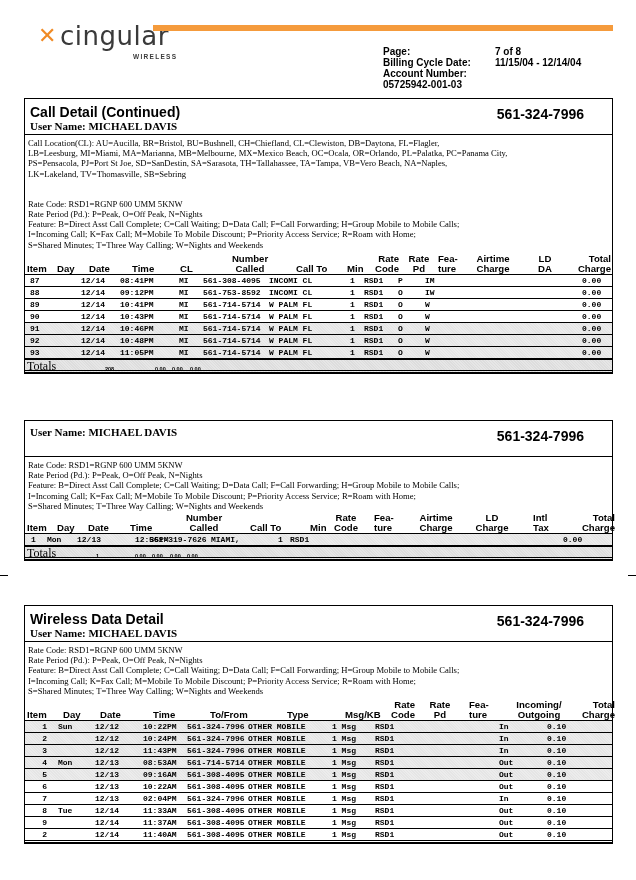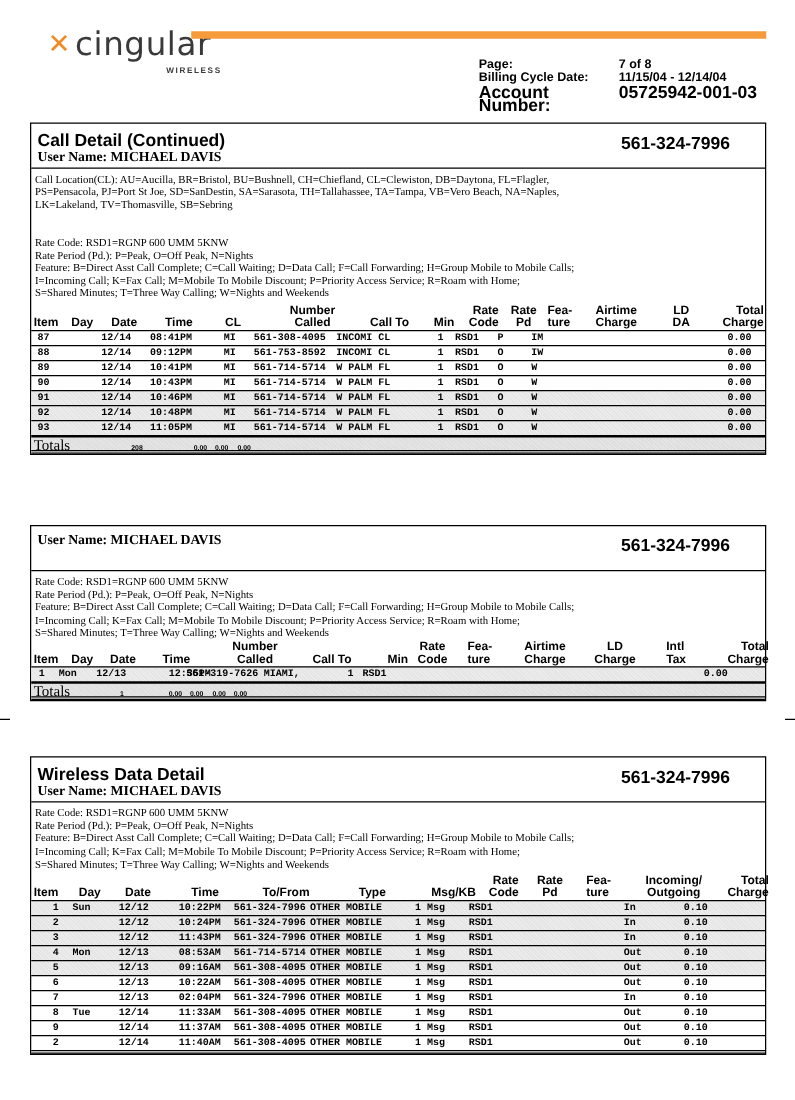--- a/index.html
+++ b/index.html
@@ -58,34 +58,35 @@
 
 <div class="acct">
   <div class="row" style="border:none;height:auto;font-family:inherit;font-size:10px;line-height:11px;">
     <span class="lbl">Page:</span>
     <span>7 of 8</span>
   </div>
   <div class="row" style="border:none;height:auto;font-family:inherit;font-size:10px;line-height:11px;">
     <span class="lbl">Billing Cycle Date:</span>
     <span>11/15/04 - 12/14/04</span>
   </div>
-  <div class="row" style="border:none;height:auto;font-family:inherit;font-size:14px;line-height:11px;">
+  <div class="row" style="border:none;height:auto;font-family:inherit;font-size:10px;line-height:11px;flex-direction:column;">
     <span class="lbl">Account Number:</span>
     <span>05725942-001-03</span>
   </div>
 </div>
 
 <div class="section" style="top:98px;">
   <div class="sec-head">
     <div class="sec-title">Call Detail (Continued)</div>
     <div class="sec-user">User Name: MICHAEL DAVIS</div>
     <div class="sec-phone">561-324-7996</div>
   </div>
   <div class="legend">
     <div>Call Location(CL):  AU=Aucilla, BR=Bristol, BU=Bushnell, CH=Chiefland, CL=Clewiston, DB=Daytona, FL=Flagler,</div>
+    <div>LB=Leesburg, MI=Miami, MA=Marianna, MB=Melbourne, MX=Mexico Beach, OC=Ocala, OR=Orlando, PL=Palatka, PC=Panama City,</div>
     <div>PS=Pensacola, PJ=Port St Joe, SD=SanDestin, SA=Sarasota, TH=Tallahassee, TA=Tampa, VB=Vero Beach, NA=Naples,</div>
     <div>LK=Lakeland, TV=Thomasville, SB=Sebring</div>
     <div class="gap"></div>
       <div class="gap"></div>
     <div>Rate Code: RSD1=RGNP 600 UMM 5KNW</div>
     <div>Rate Period (Pd.): P=Peak, O=Off Peak, N=Nights</div>
     <div>Feature: B=Direct Asst Call Complete; C=Call Waiting; D=Data Call; F=Call Forwarding; H=Group Mobile to Mobile Calls;</div>
     <div>I=Incoming Call; K=Fax Call; M=Mobile To Mobile Discount; P=Priority Access Service; R=Roam with Home;</div>
     <div>S=Shared Minutes;  T=Three Way Calling; W=Nights and Weekends</div>
   </div>

